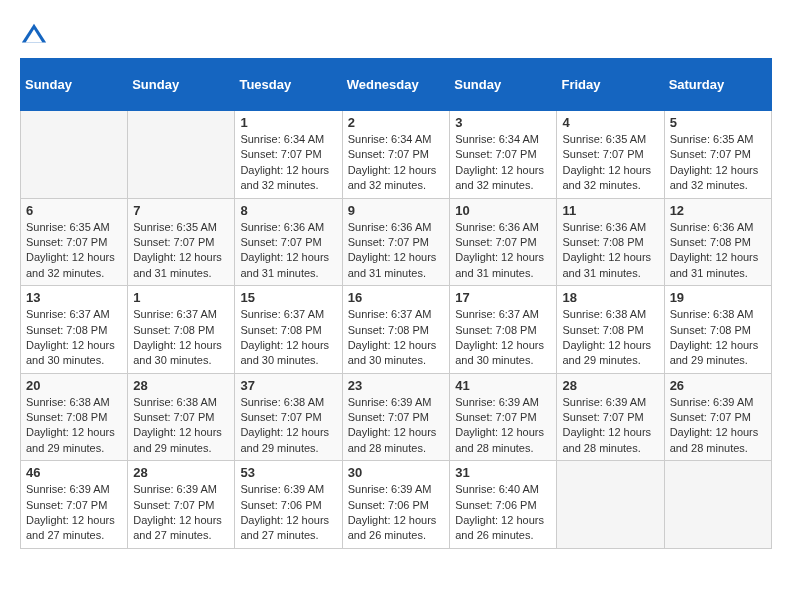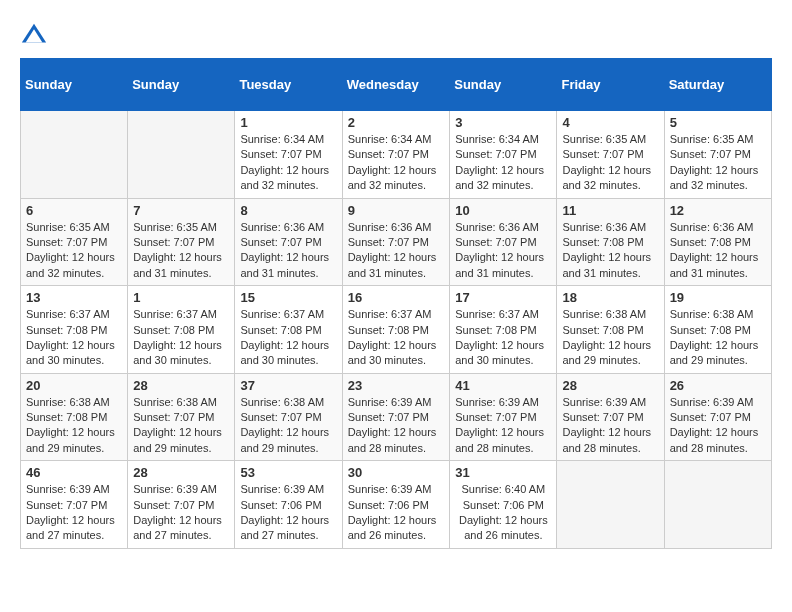--- a/index.html
+++ b/index.html
@@ -314,21 +314,21 @@
 Daylight: 12 hours and 27 minutes.</div>
         </td>
         <td>
           <span class="day-number">30</span>
           <div class="day-info" style="white-space: pre-line;">Sunrise: 6:39 AM
 Sunset: 7:06 PM
 Daylight: 12 hours and 26 minutes.</div>
         </td>
         <td>
           <span class="day-number">31</span>
-          <div class="day-info" style="white-space: pre-line; text-align: center;">Sunrise: 6:40 AM
+          <div class="day-info" style="white-space: pre-line;">Sunrise: 6:40 AM
 Sunset: 7:06 PM
 Daylight: 12 hours and 26 minutes.</div>
         </td>
         <td class="empty-cell"></td>
         <td class="empty-cell"></td>
       </tr>
     </tbody>
 </table>
 
 </body></html>

